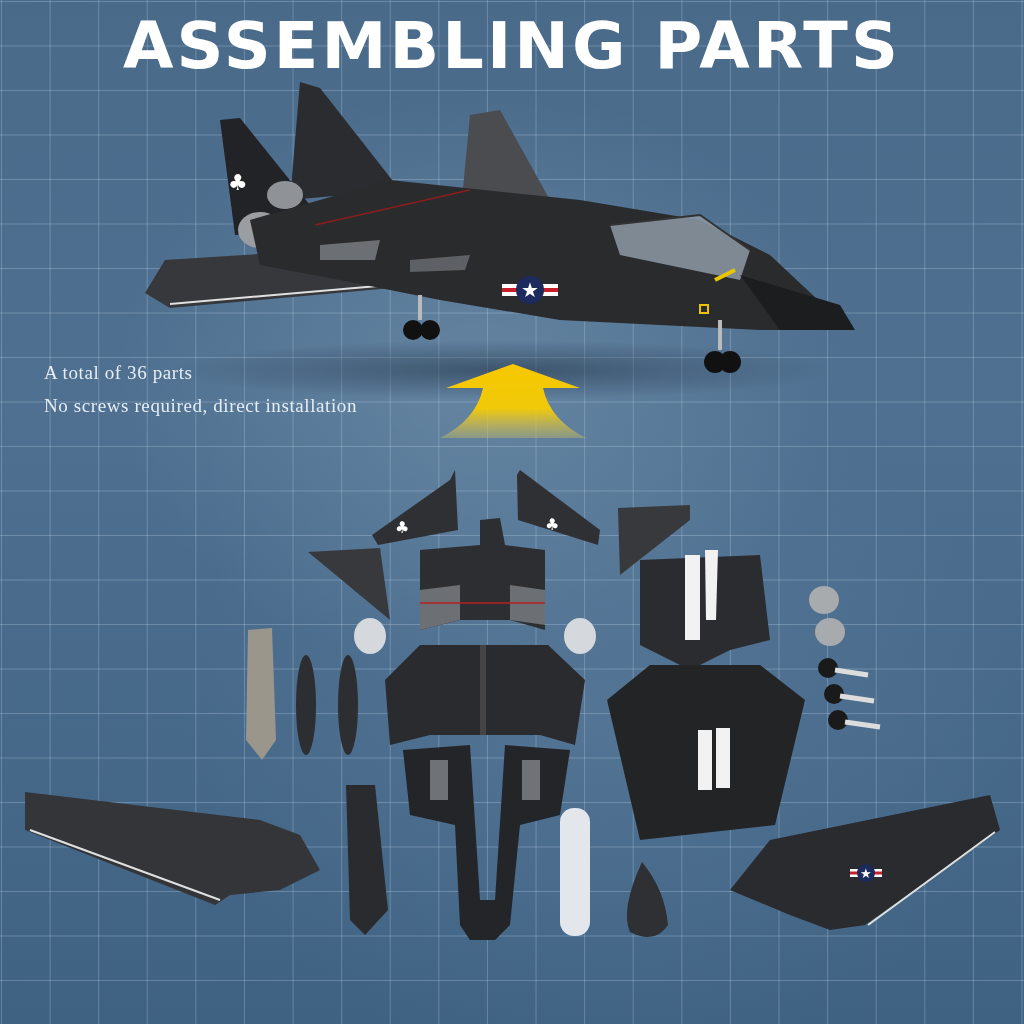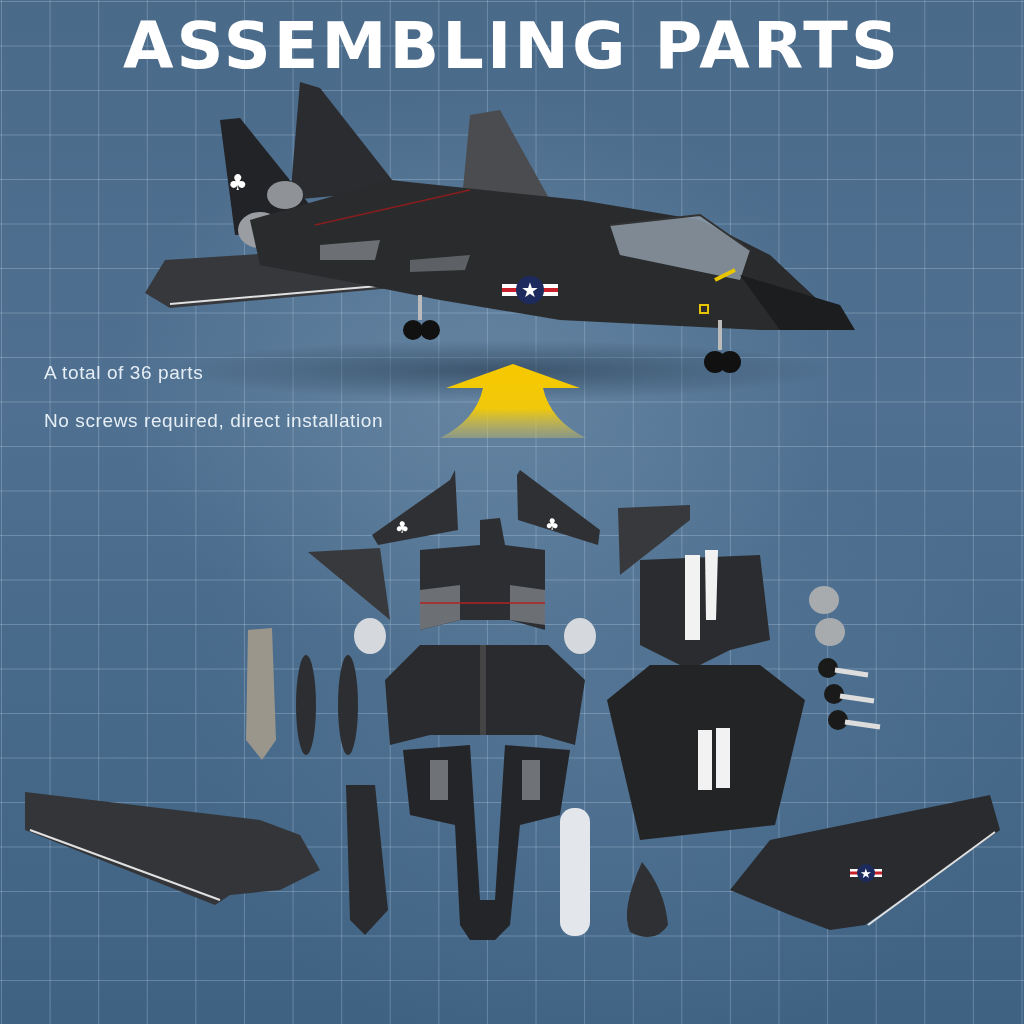--- a/index.html
+++ b/index.html
@@ -11,21 +11,21 @@
       linear-gradient(180deg,#4a6a8a 0%,#4f7090 40%,#3f6283 100%);}
   .grid{position:absolute;inset:0;
     background-image:
       linear-gradient(to right, rgba(200,220,240,0.28) 1px, transparent 1px),
       linear-gradient(to bottom, rgba(200,220,240,0.28) 1px, transparent 1px);
     background-size:48.6px 44.5px;
     background-position:1px 1px;}
   .title{position:absolute;top:14px;left:0;width:1024px;text-align:center;
     color:#fff;font-family:"DejaVu Sans","Liberation Sans",sans-serif;font-weight:900;
     font-size:64px;letter-spacing:3px;line-height:1;transform:scaleX(1.02);}
-  .caption{position:absolute;left:44px;color:#e6eef5;font-family:Liberation Sans, sans-serif;font-size:19px;letter-spacing:0.6px;font-weight:300;}
+  .caption{position:absolute;left:44px;color:#e6eef5;font-family:Liberation Serif, serif;font-size:19px;letter-spacing:0.6px;font-weight:300;}
   .arrow{position:absolute;left:440px;top:360px;width:146px;height:80px;}
   .jet{position:absolute;left:140px;top:80px;width:720px;height:320px;}
   .parts{position:absolute;left:0;top:450px;width:1024px;height:520px;}
 </style>
 </head>
 <body>
 
 <div class="bg"></div>
 <div class="grid"></div>
 
@@ -76,21 +76,21 @@
 
   <line x1="280" y1="215" x2="280" y2="240" stroke="#bbb" stroke-width="4"></line>
   <circle cx="273" cy="250" r="10" fill="#111"></circle>
     <circle cx="290" cy="250" r="10" fill="#111"></circle>
   <line x1="580" y1="240" x2="580" y2="270" stroke="#bbb" stroke-width="4"></line>
   <circle cx="575" cy="282" r="11" fill="#111"></circle>
     <circle cx="590" cy="282" r="11" fill="#111"></circle>
 </svg>
 
 <div class="caption" style="top:362px;">A total of 36 parts</div>
-<div class="caption" style="top:395px;margin-top:15px;">No screws required, direct installation</div>
+<div class="caption" style="top:395px;">No screws required, direct installation</div>
 
 <svg class="arrow" viewBox="0 0 146 80">
   <defs>
     <linearGradient id="ag" x1="0" y1="0" x2="0" y2="1">
       <stop offset="0%" stop-color="#f7c800"></stop>
       <stop offset="60%" stop-color="#f0c90a"></stop>
       <stop offset="100%" stop-color="#d8c45a" stop-opacity="0.35"></stop>
     </linearGradient>
   </defs>
   <path d="M73 4 L140 28 L103 28 Q110 60 146 78 L0 78 Q36 60 43 28 L6 28 Z" fill="url(#ag)"></path>

